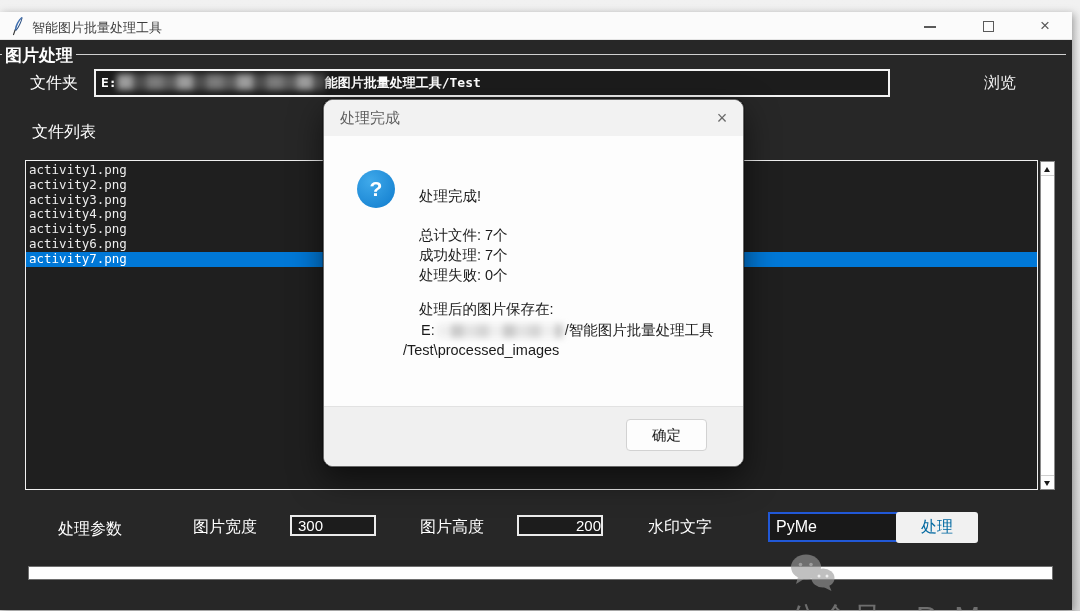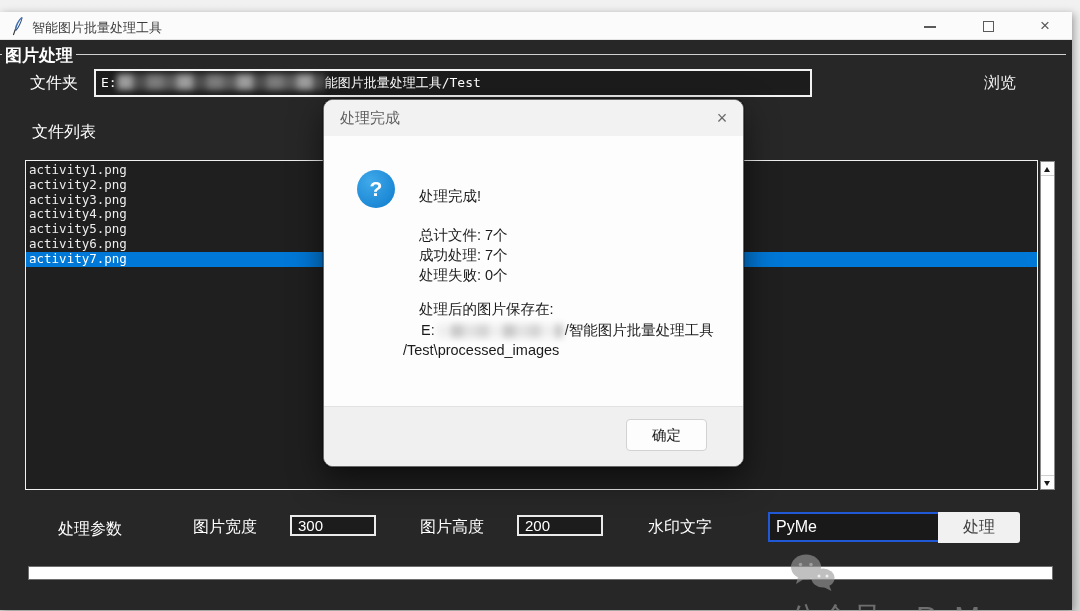--- a/index.html
+++ b/index.html
@@ -24,24 +24,24 @@
                    line-height:27px; text-align:center; color:#5a5a5a; }
 
   
   .group-line  { position:absolute; left:0; top:42px; width:1066px; border-top:1px solid #cfcfcf; }
   .group-label { position:absolute; left:2px; top:32px; padding:0 3px; background:#272727;
                  font-family:"Liberation Serif", serif; font-weight:bold; font-size:17px; color:#fdfdfd; }
 
   .cjk-label { position:absolute; font-family:"Liberation Serif", serif; font-size:16px; color:#ffffff; }
 
   
-  .folder-input { position:absolute; left:94px; top:57px; width:718px; height:28px;
+  .folder-input { position:absolute; left:94px; top:57px; width:796px; height:28px;
                   background:#1c1c1c; border:2px solid #f2f2f2; color:#fff;
                   font-family:"DejaVu Sans Mono", monospace; font-size:13px;
-                  line-height:24px; padding-left:5px; white-space:nowrap; overflow:hidden; }
+                  line-height:24px; padding-left:5px; white-space:nowrap; overflow:hidden;font-weight:bold; }
   .browse-btn { position:absolute; left:950px; top:57px; width:100px; height:28px;
                 background:transparent; border:none; color:#ededed; cursor:pointer;
                 font-family:"Liberation Serif", serif; font-size:16px; }
 
   
   .listbox { position:absolute; left:25px; top:148px; width:1013px; height:330px;
              background:#1f1f1f; border:1px solid #f0f0f0; padding-top:2px;
              font-family:"DejaVu Sans Mono", monospace; font-size:12.5px; color:#ececec;
              cursor:default; overflow:hidden; }
   .listbox .li { height:14.8px; line-height:14.8px; padding-left:3px; }
@@ -61,22 +61,22 @@
               border-top:5px solid #1a1a1a; }
 
   
   .param-input { position:absolute; top:503px; height:21px; background:#1c1c1c;
                  border:2px solid #ebebeb; color:#fff; font-size:15px; padding-left:6px;
                  font-family:"Liberation Sans", sans-serif; }
   .wm-input { position:absolute; left:768px; top:500px; width:176px; height:30px;
               background:#191919; border:2px solid #2158d6; color:#fff; font-size:16px;
               padding-left:6px; font-family:"Liberation Sans", sans-serif; outline:none; }
   .sep-bar { position:absolute; left:938px; top:500px; width:3px; height:31px; background:#e8e8e8; }
-  .process-btn { position:absolute; left:938px; top:500px; width:82px; height:31px;
-                 background:#f1f1f1; border:none; border-radius:3px; color:#404040;
+  .process-btn { position:absolute; left:896px; top:500px; width:82px; height:31px;
+                 background:#f1f1f1; border:none; border-radius:3px; color:#0369a1;
                  font-family:"Liberation Serif", serif; font-size:16px; }
 
   .progress { position:absolute; left:28px; top:554px; width:1025px; height:14px;
               background:#ffffff; border:1px solid #6e6e6e; }
 
   
   .redacted { display:inline-block; vertical-align:middle; border-radius:2px; filter:blur(3px); }
   .redacted.dark  { height:16px; margin-top:-3px;
       background:repeating-linear-gradient(90deg,#9c9c9c 0 16px,#4e4e4e 16px 30px,#7a7a7a 30px 46px,#5e5e5e 46px 60px); }
   .redacted.light { height:14px; margin-top:-3px;
@@ -155,21 +155,21 @@
       </button>
       <button class="btn down">
         <span class="tri-down"></span>
       </button>
     </div>
 
     <div class="cjk-label" style="left:58px; top:507px">处理参数</div>
     <div class="cjk-label" style="left:193px; top:505px">图片宽度</div>
     <input class="param-input" style="left: 290px; width: 86px;" value="300">
     <div class="cjk-label" style="left:420px; top:505px">图片高度</div>
-    <input class="param-input" style="left: 517px; width: 86px;" value="200">
+    <input class="param-input" style="left: 517px; width: 86px; text-align: right;" value="200">
     <div class="cjk-label" style="left:648px; top:505px">水印文字</div>
     <input class="wm-input" value="PyMe" style="">
     <div class="sep-bar"></div>
     <button class="process-btn">处理</button>
 
     <div class="progress"></div>
 
     <div class="wechat-mark">
       <svg width="48" height="42" viewBox="0 0 48 42">
         <ellipse cx="18" cy="15" rx="15" ry="12.5" fill="#9a9a9a"></ellipse>

